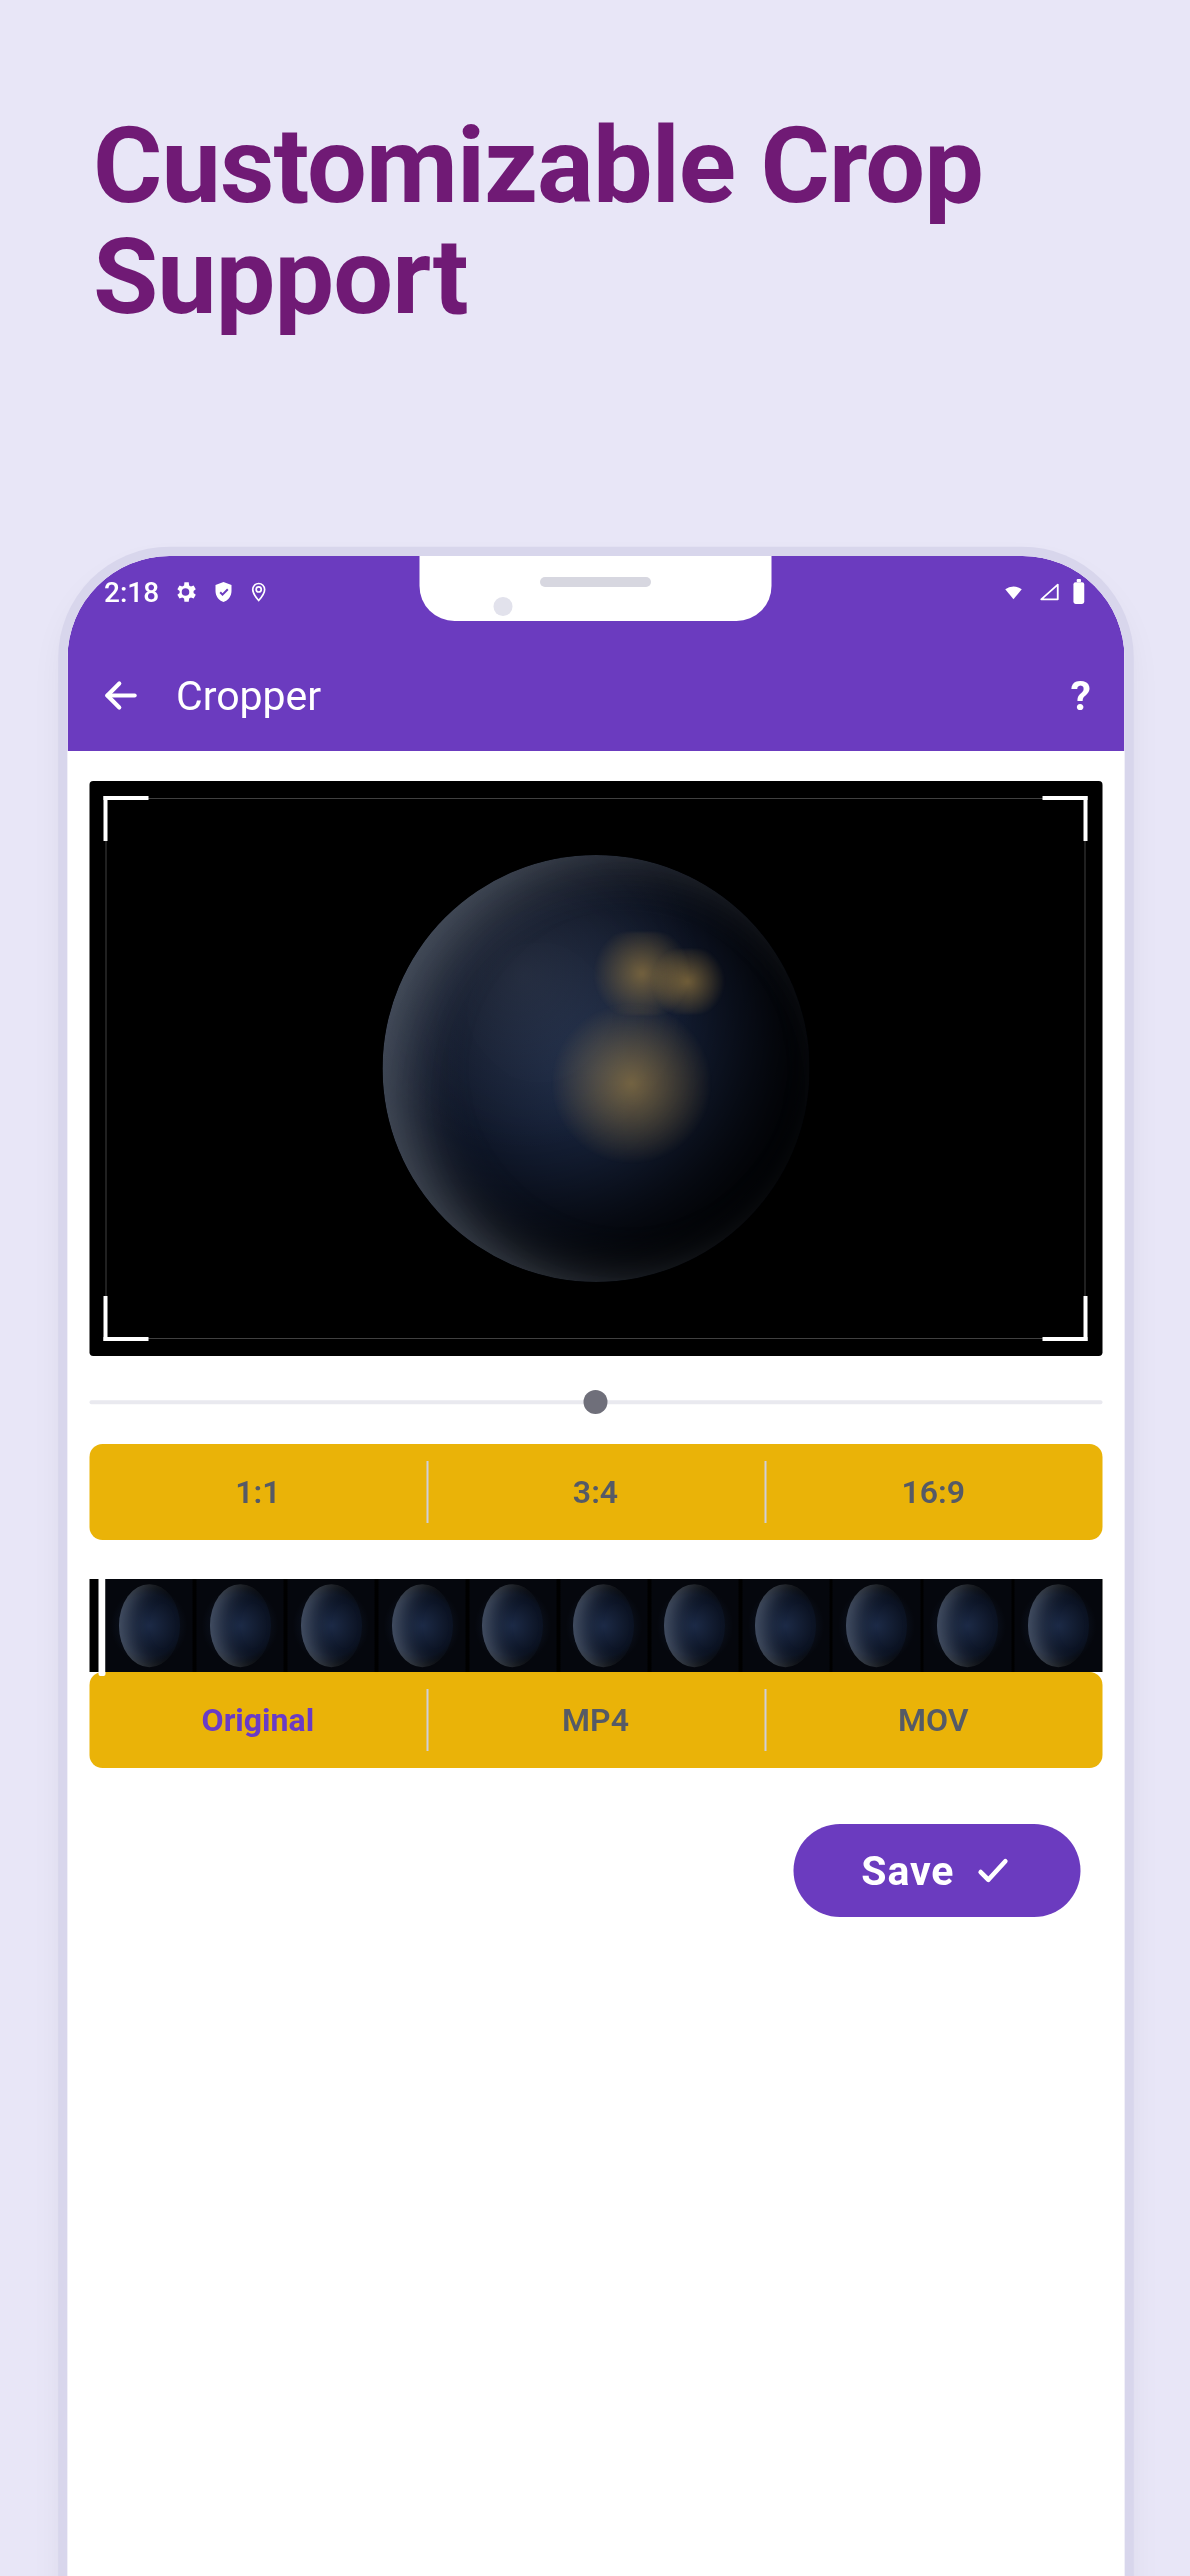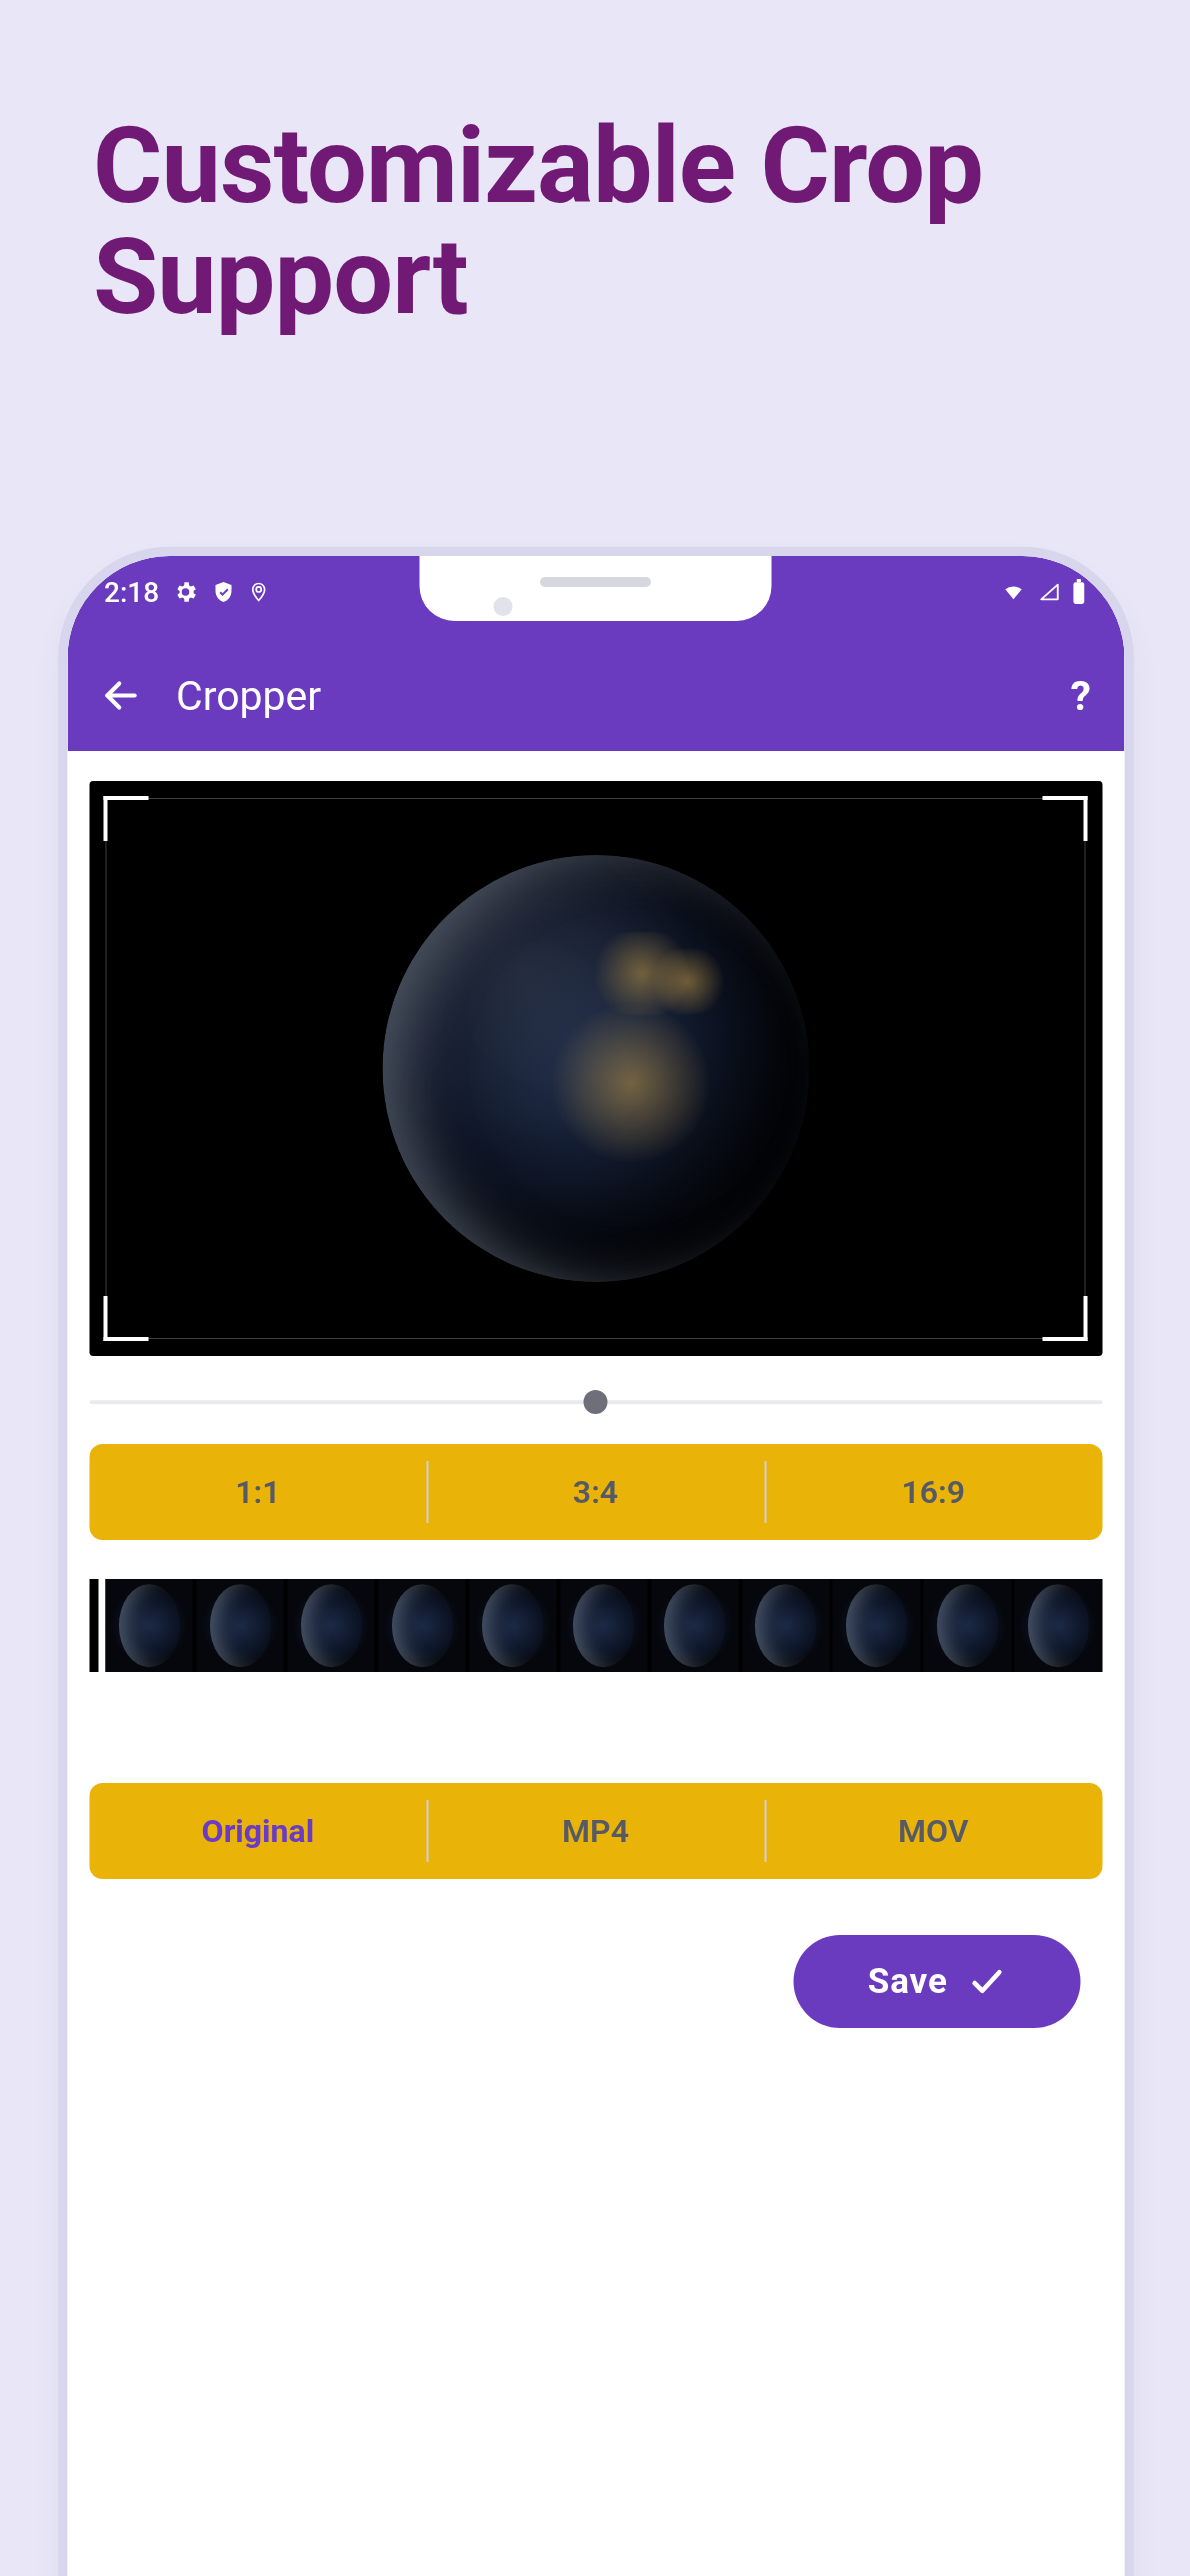--- a/index.html
+++ b/index.html
@@ -237,32 +237,32 @@
     position:absolute;
     top:50%; left:50%;
     width:70%; height:90%;
     transform:translate(-50%,-50%);
     border-radius:50%;
     background: radial-gradient(circle at 50% 50%, #1c2a46 0%, #0a1120 60%, #000 80%);
     box-shadow: inset 13px 0 20.4px -5.6px rgba(180,200,230,0.4);
   }
 
   
-  .formats { margin-top: 111px; }
+  .formats { }
 
   
   .save-btn {
     margin: 56px 22px 0 auto;
     width: 287px; height: 93px;
     border-radius: 56px;
     background:#6b3bbf;
     color:#fff;
     display:flex; align-items:center; justify-content:center;
     gap:20.4px;
-    font-size:35px; font-weight:700;
+    font-size:41px; font-weight:700;
     letter-spacing:0.9px;
   }
 
   .icon { display:inline-flex; }
 </style>
 </head>
 <body>
 
 <div class="headline">Customizable Crop Support</div>
 

